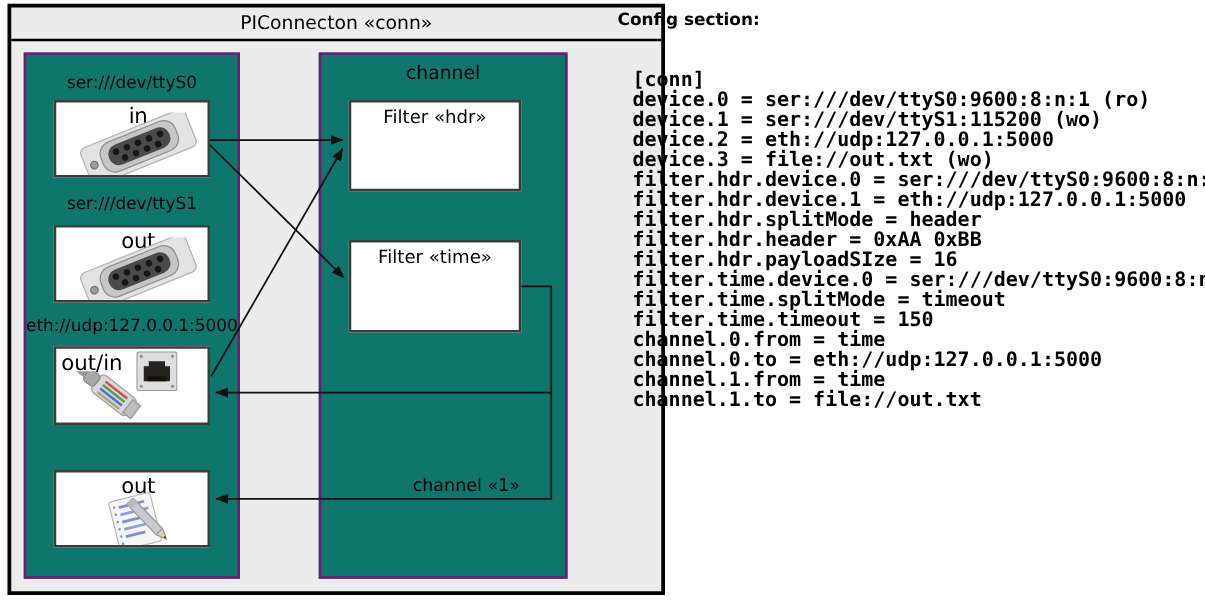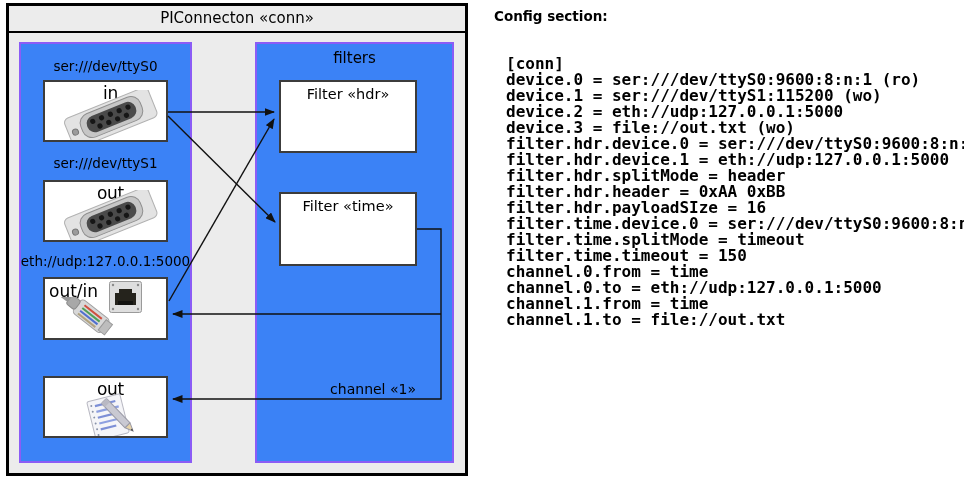--- a/index.html
+++ b/index.html
@@ -1,27 +1,27 @@
 <!DOCTYPE html>
 <html><head>
 <meta charset="utf-8">
 <style>
   html,body{margin:0;padding:0;background:#fff;}
   body{width:964px;height:484px;position:relative;overflow:hidden;
        font-family:"DejaVu Sans",sans-serif;color:#000;}
 
   
-  .diagram{position:absolute;left:6px;top:3px;width:462px;height:473px;
+  .diagram{position:absolute;left:6px;top:3px;width:526px;height:473px;
            background:#ececec;border:3px solid #000;box-sizing:border-box;}
   .diagram-title{position:absolute;left:0;top:0;width:100%;height:25px;
                  border-bottom:2px solid #000;text-align:center;
                  font-size:15px;line-height:25px;}
 
   
-  .container{position:absolute;background:#3b82f6;border:2px solid #8b5cf6;
+  .container{position:absolute;background:#0f766e;border:2px solid #701a75;
              box-sizing:border-box;}
   .devices-container{left:10px;top:36px;width:173px;height:421px;}
   .filters-container{left:246px;top:36px;width:199px;height:421px;}
   .filters-title{position:absolute;left:0;top:5px;width:100%;text-align:center;
                  font-size:15px;}
 
   
   .dev-label{position:absolute;left:-12px;right:-12px;text-align:center;
              font-size:13.5px;white-space:nowrap;}
   .dev-box{position:absolute;left:22px;width:125px;height:62px;background:#fff;
@@ -157,21 +157,21 @@
           <rect x="34" y="2" width="7" height="34" rx="1" fill="#c9c9d2" stroke="#9a9aa6"></rect>
           <rect x="34" y="2" width="7" height="5" fill="#b9b9c4"></rect>
           <path d="M34 36 h7 l-3.5 8 z" fill="#e6d3a8" stroke="#9a9aa6"></path>
           <path d="M36.4 41.5 l1.1 2.5 1.1-2.5 z" fill="#3a3a3a"></path>
         </g>
       </svg>
     </div>
   </div>
 
   <div class="container filters-container">
-    <div class="filters-title">filters</div>
+    <div class="filters-title">channel</div>
 
     <div class="filter-box" style="top:36px;height:73px">
       <div class="filter-title">Filter «hdr»</div>
     </div>
 
     <div class="filter-box" style="top:148px;height:74px">
       <div class="filter-title">Filter «time»</div>
     </div>
 
     <div class="chan-label" style="top:337px">channel «1»</div>

